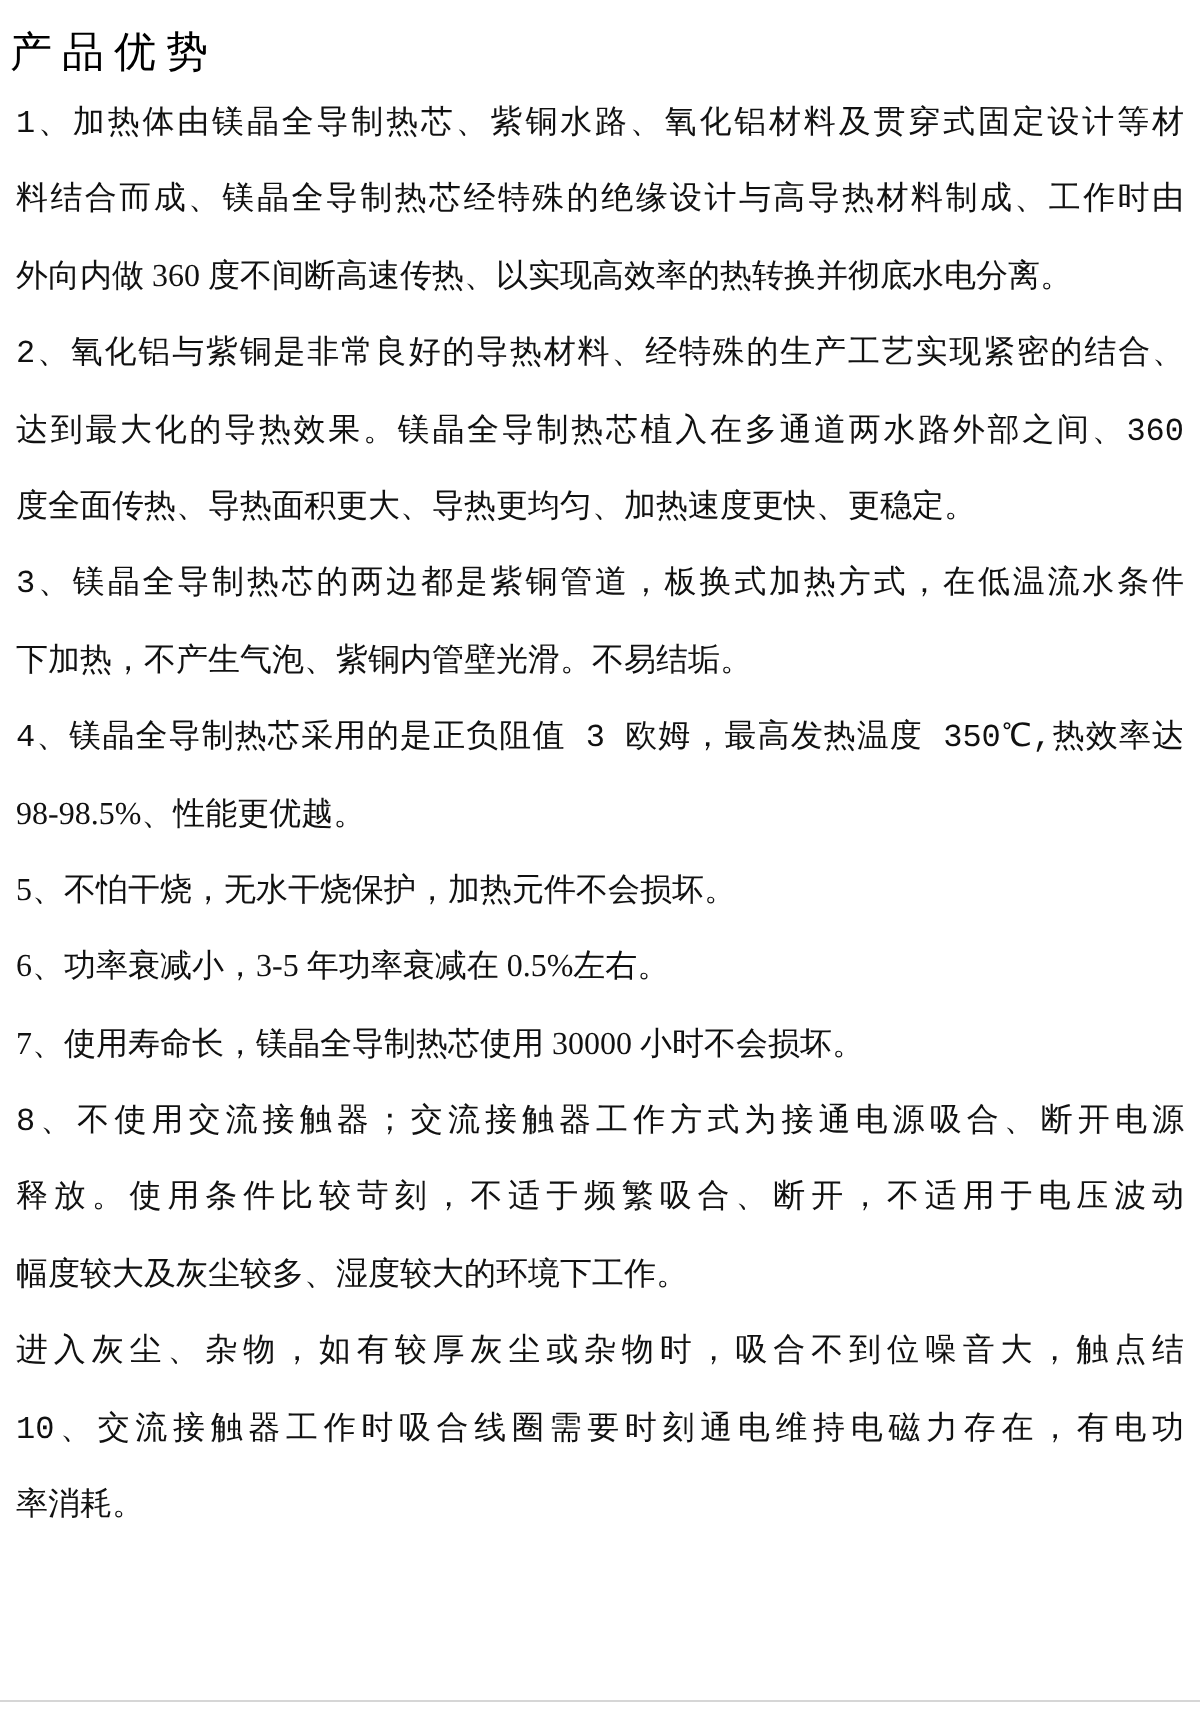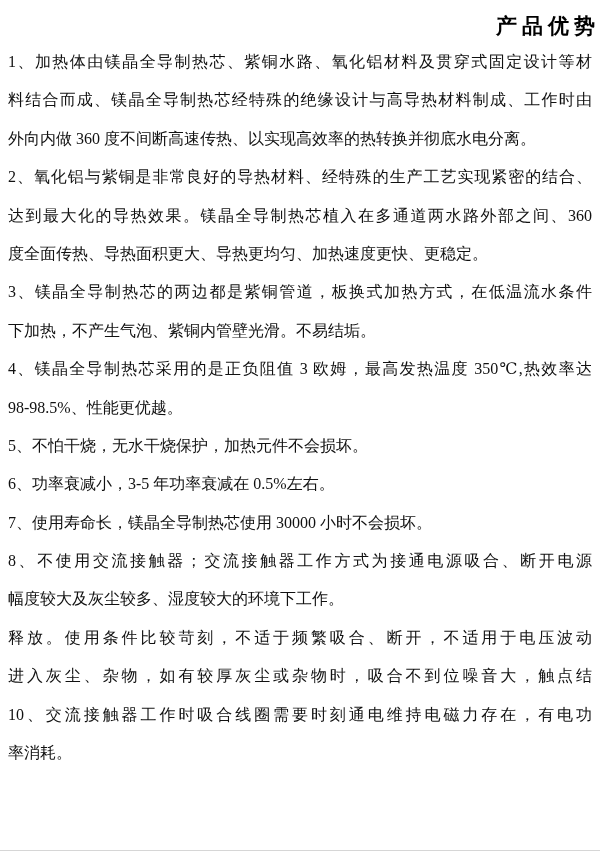--- a/index.html
+++ b/index.html
@@ -14,22 +14,22 @@
     background: #ffffff;
     color: #111111;
     font-family: "Liberation Serif", "DejaVu Serif", serif;
     overflow: hidden;
   }
   .title {
     margin: 0;
     padding-top: 13px;
     font-size: 21px;
     line-height: 27px;
-    font-weight: bold;
-    text-align: right;
+    font-weight: normal;
+    text-align: left;
     letter-spacing: 5px;
     text-indent: 5px; 
     color: #000000;
   }
   .content {
     margin: 3px 8px 0 8px;
     font-size: 16px;
     line-height: 38.4px;
   }
   .para {
@@ -38,20 +38,21 @@
   }
   .line {
     height: 38.4px;
     overflow: hidden;
     white-space: normal;
   }
   
   .line.cont {
     text-align: justify;
     text-align-last: justify;
+    font-family: Liberation Mono, monospace;
   }
   
   .line.end {
     text-align: center;
     text-align-last: left;
   }
   .bottom-rule {
     position: absolute;
     left: 0;
     right: 0;
@@ -97,22 +98,22 @@
     <div class="para">
       <div class="line end">6、功率衰减小，3-5 年功率衰减在 0.5%左右。</div>
     </div>
 
     <div class="para">
       <div class="line end">7、使用寿命长，镁晶全导制热芯使用 30000 小时不会损坏。</div>
     </div>
 
     <div class="para">
       <div class="line cont">8、不使用交流接触器；交流接触器工作方式为接通电源吸合、断开电源</div>
+      <div class="line cont">释放。使用条件比较苛刻，不适于频繁吸合、断开，不适用于电压波动</div>
       <div class="line end">幅度较大及灰尘较多、湿度较大的环境下工作。</div>
-      <div class="line cont">释放。使用条件比较苛刻，不适于频繁吸合、断开，不适用于电压波动</div>
     </div>
 
     <div class="para">
       <div class="line cont">进入灰尘、杂物，如有较厚灰尘或杂物时，吸合不到位噪音大，触点结</div>
     </div>
 
     <div class="para">
       <div class="line cont">10、交流接触器工作时吸合线圈需要时刻通电维持电磁力存在，有电功</div>
       <div class="line end">率消耗。</div>
     </div>

